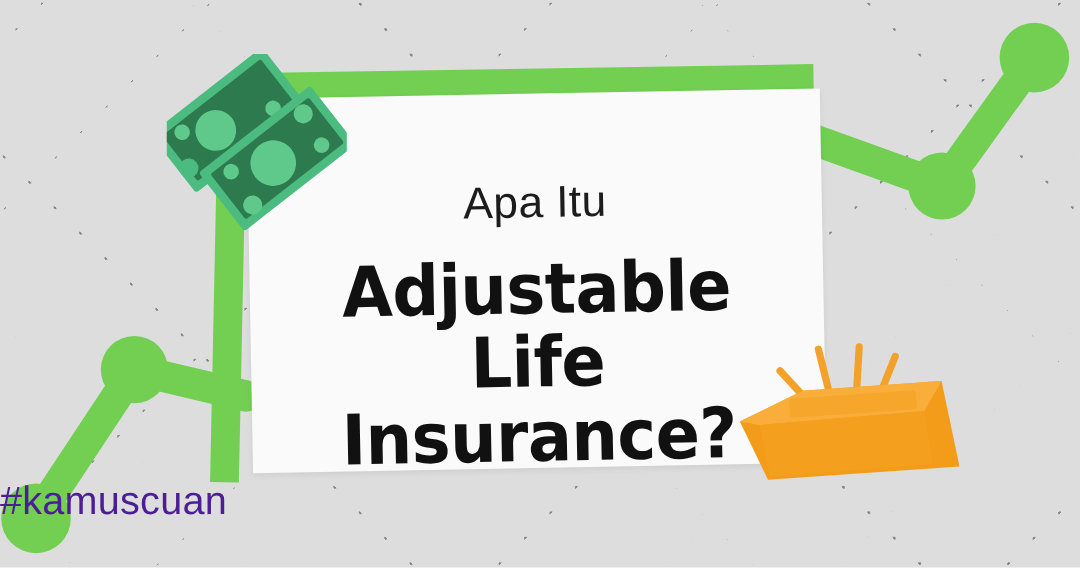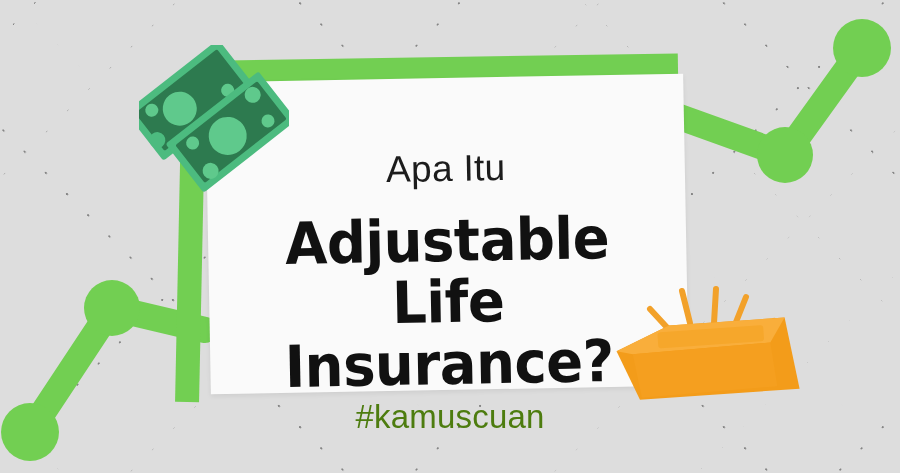--- a/index.html
+++ b/index.html
@@ -112,24 +112,24 @@
     transform: scaleX(0.94);
   }
   .headline .line2 { display: block; }
 
   
   .hashtag {
     position: absolute;
     left: 0;
     right: 0;
     top: 398px;
-    text-align: center;
+    text-align: left;
     font-size: 33px;
     font-weight: 400;
-    color: #4d7c0f;
+    color: #4c1d95;
     letter-spacing: 0.2px;
     font-family: "Liberation Sans", "DejaVu Sans", sans-serif;
   }
 
   
   .money {
     position: absolute;
     left: 139px;
     top: 45px;
     width: 150px;

